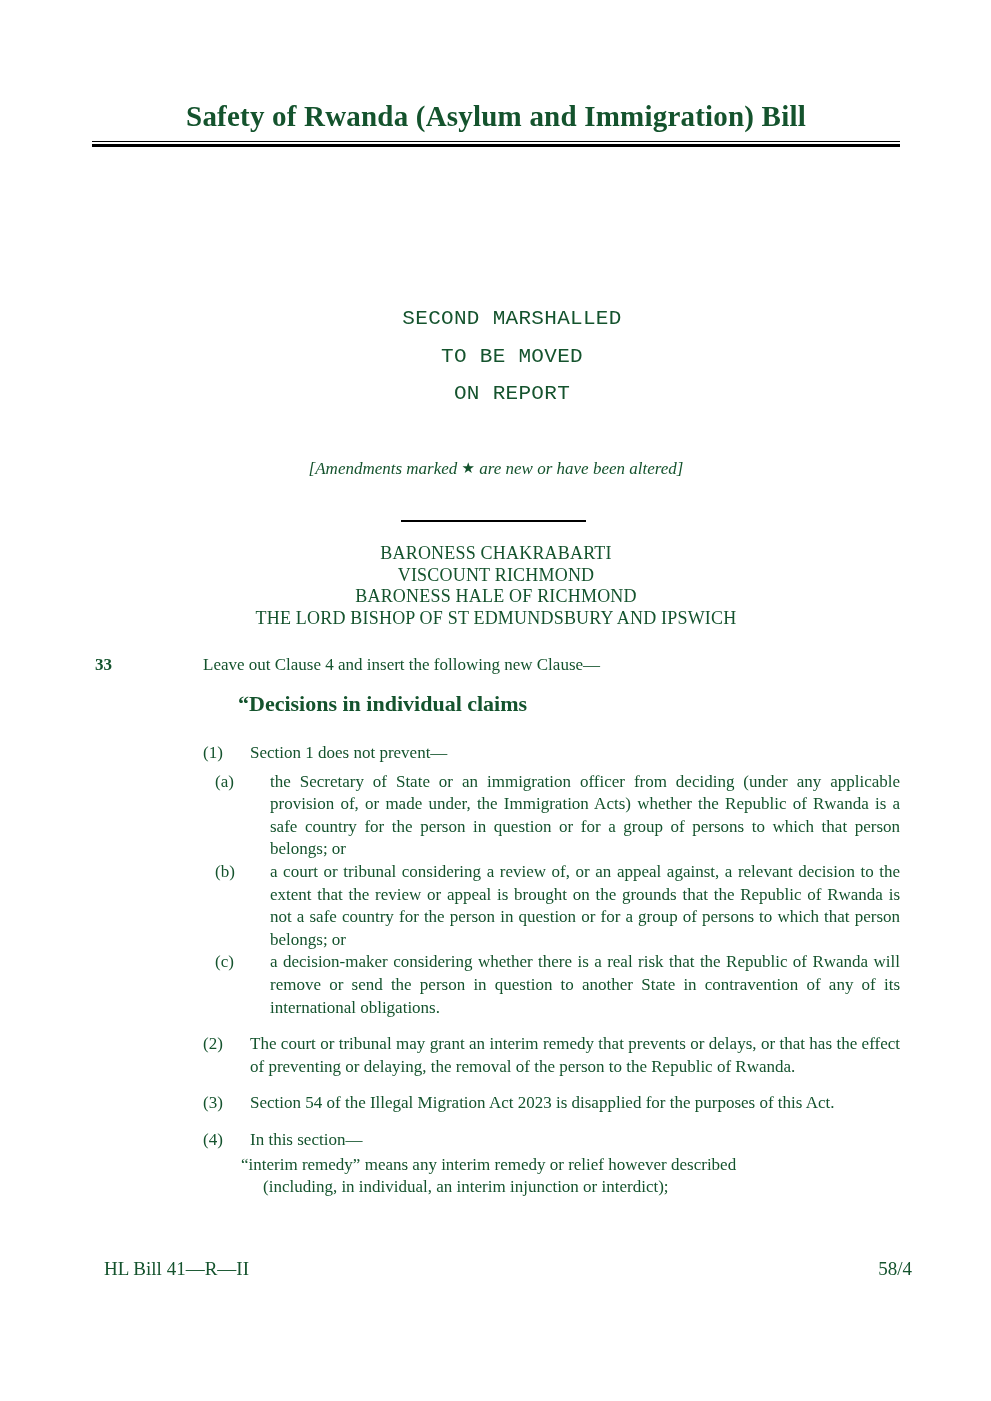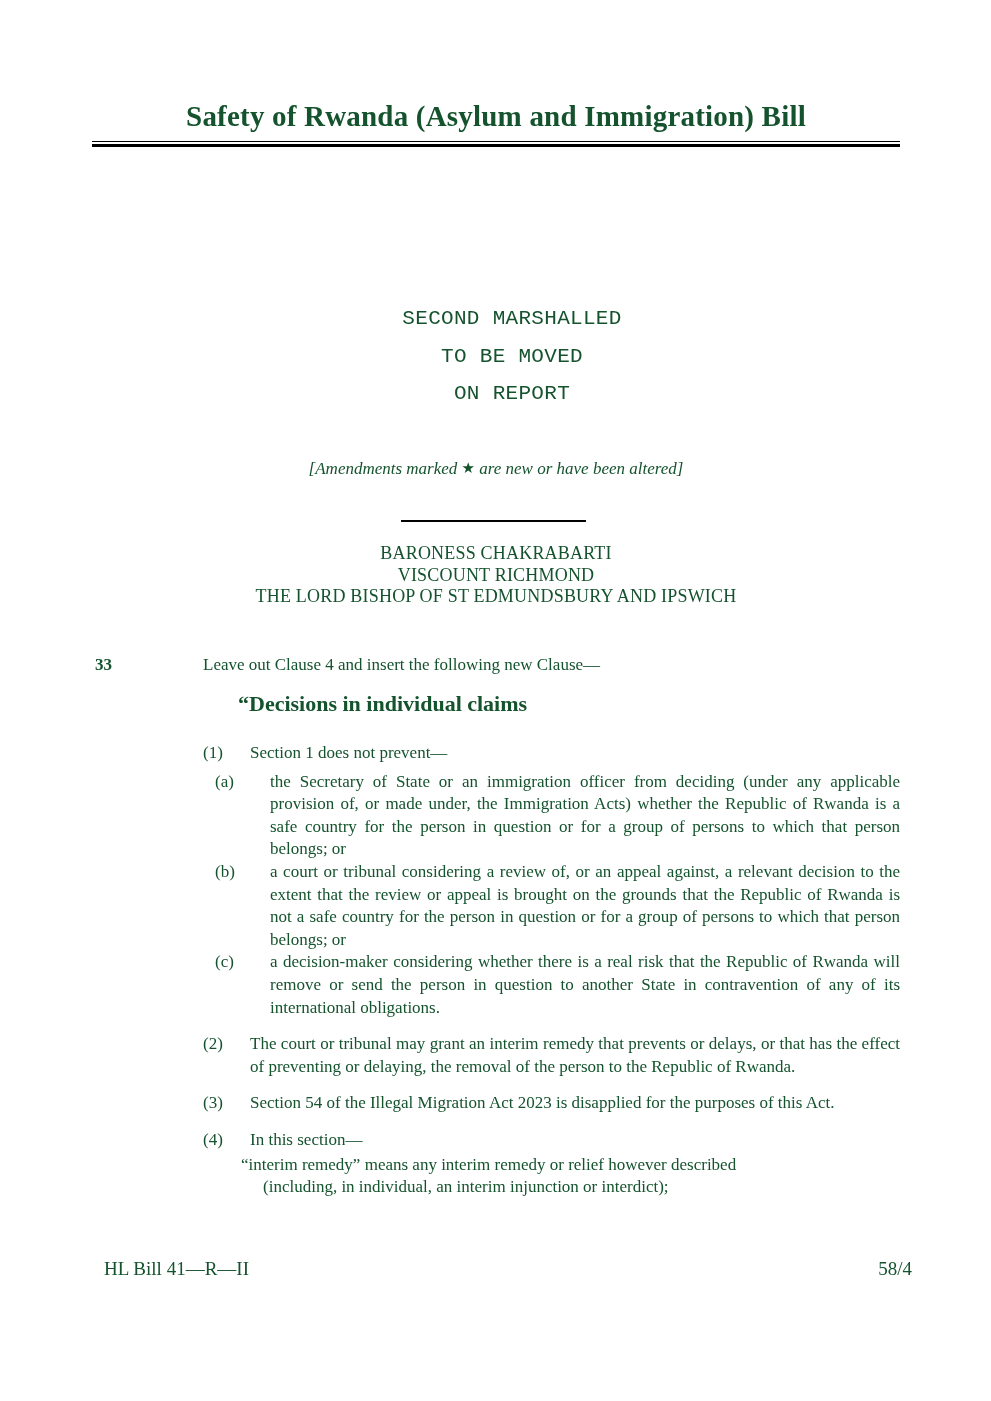--- a/index.html
+++ b/index.html
@@ -224,20 +224,21 @@
     <div class="hline">ON REPORT</div>
   </div>
 
   <div class="marked-note"><span>[</span><span>Amendments marked </span><span class="star">★</span><span> are new or have been altered</span><span>]</span></div>
 
   <div class="short-divider"></div>
 
   <div class="sponsors">
     <div class="sline">BARONESS CHAKRABARTI</div>
     <div class="sline">VISCOUNT RICHMOND</div>
+    <div class="sline">BARONESS HALE OF RICHMOND</div>
     <div class="sline">THE LORD BISHOP OF ST EDMUNDSBURY AND IPSWICH</div>
   </div>
 
   <div class="amendment">
 
     <div class="amd-number">33</div>
     <div class="amd-leadin">Leave out Clause 4 and insert the following new Clause—</div>
 
     <div class="clause-heading">“Decisions in individual claims</div>
 

